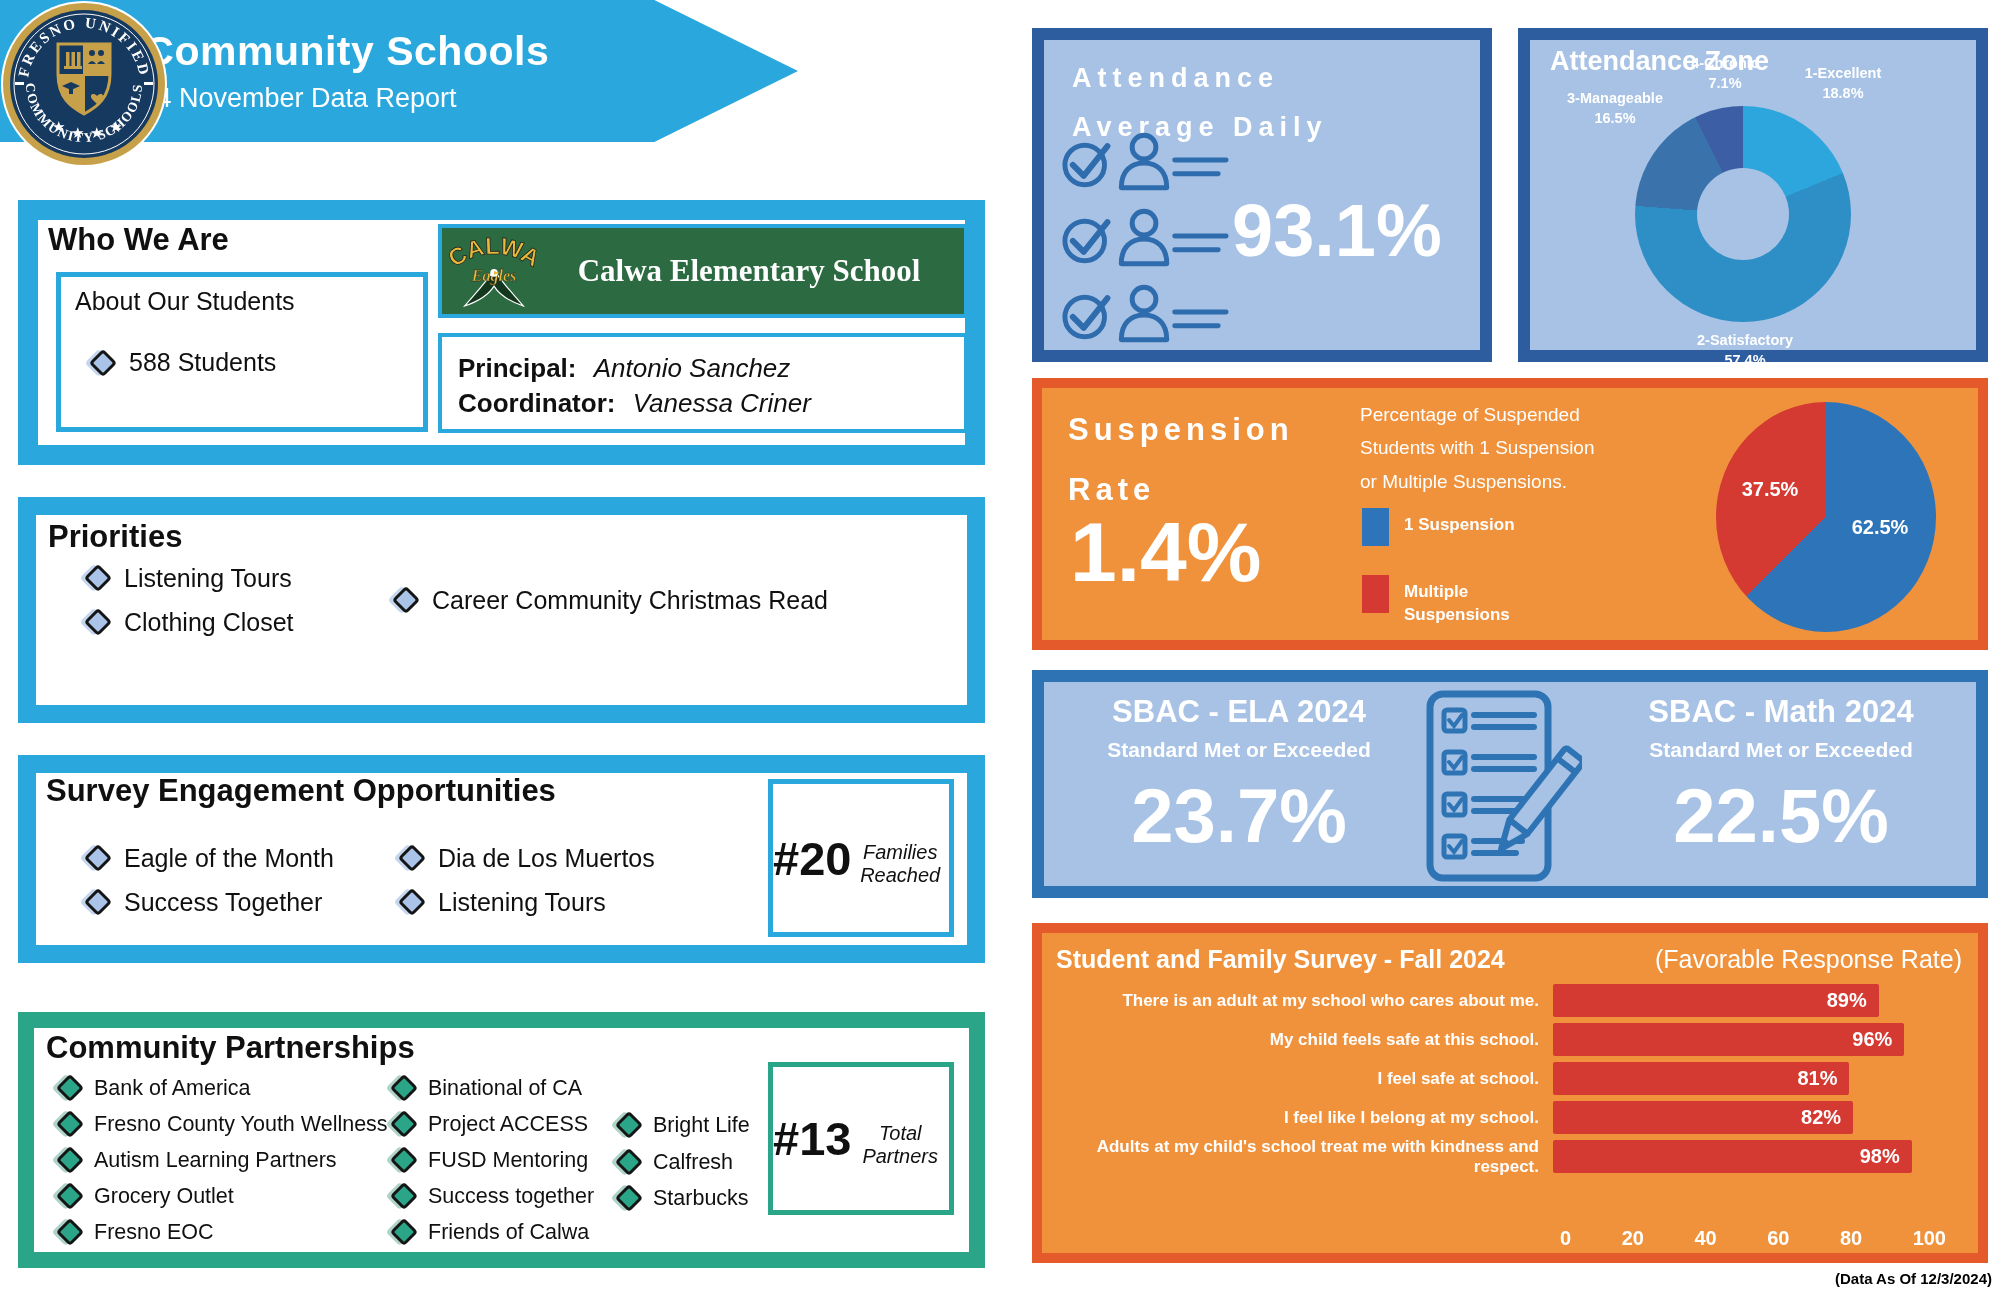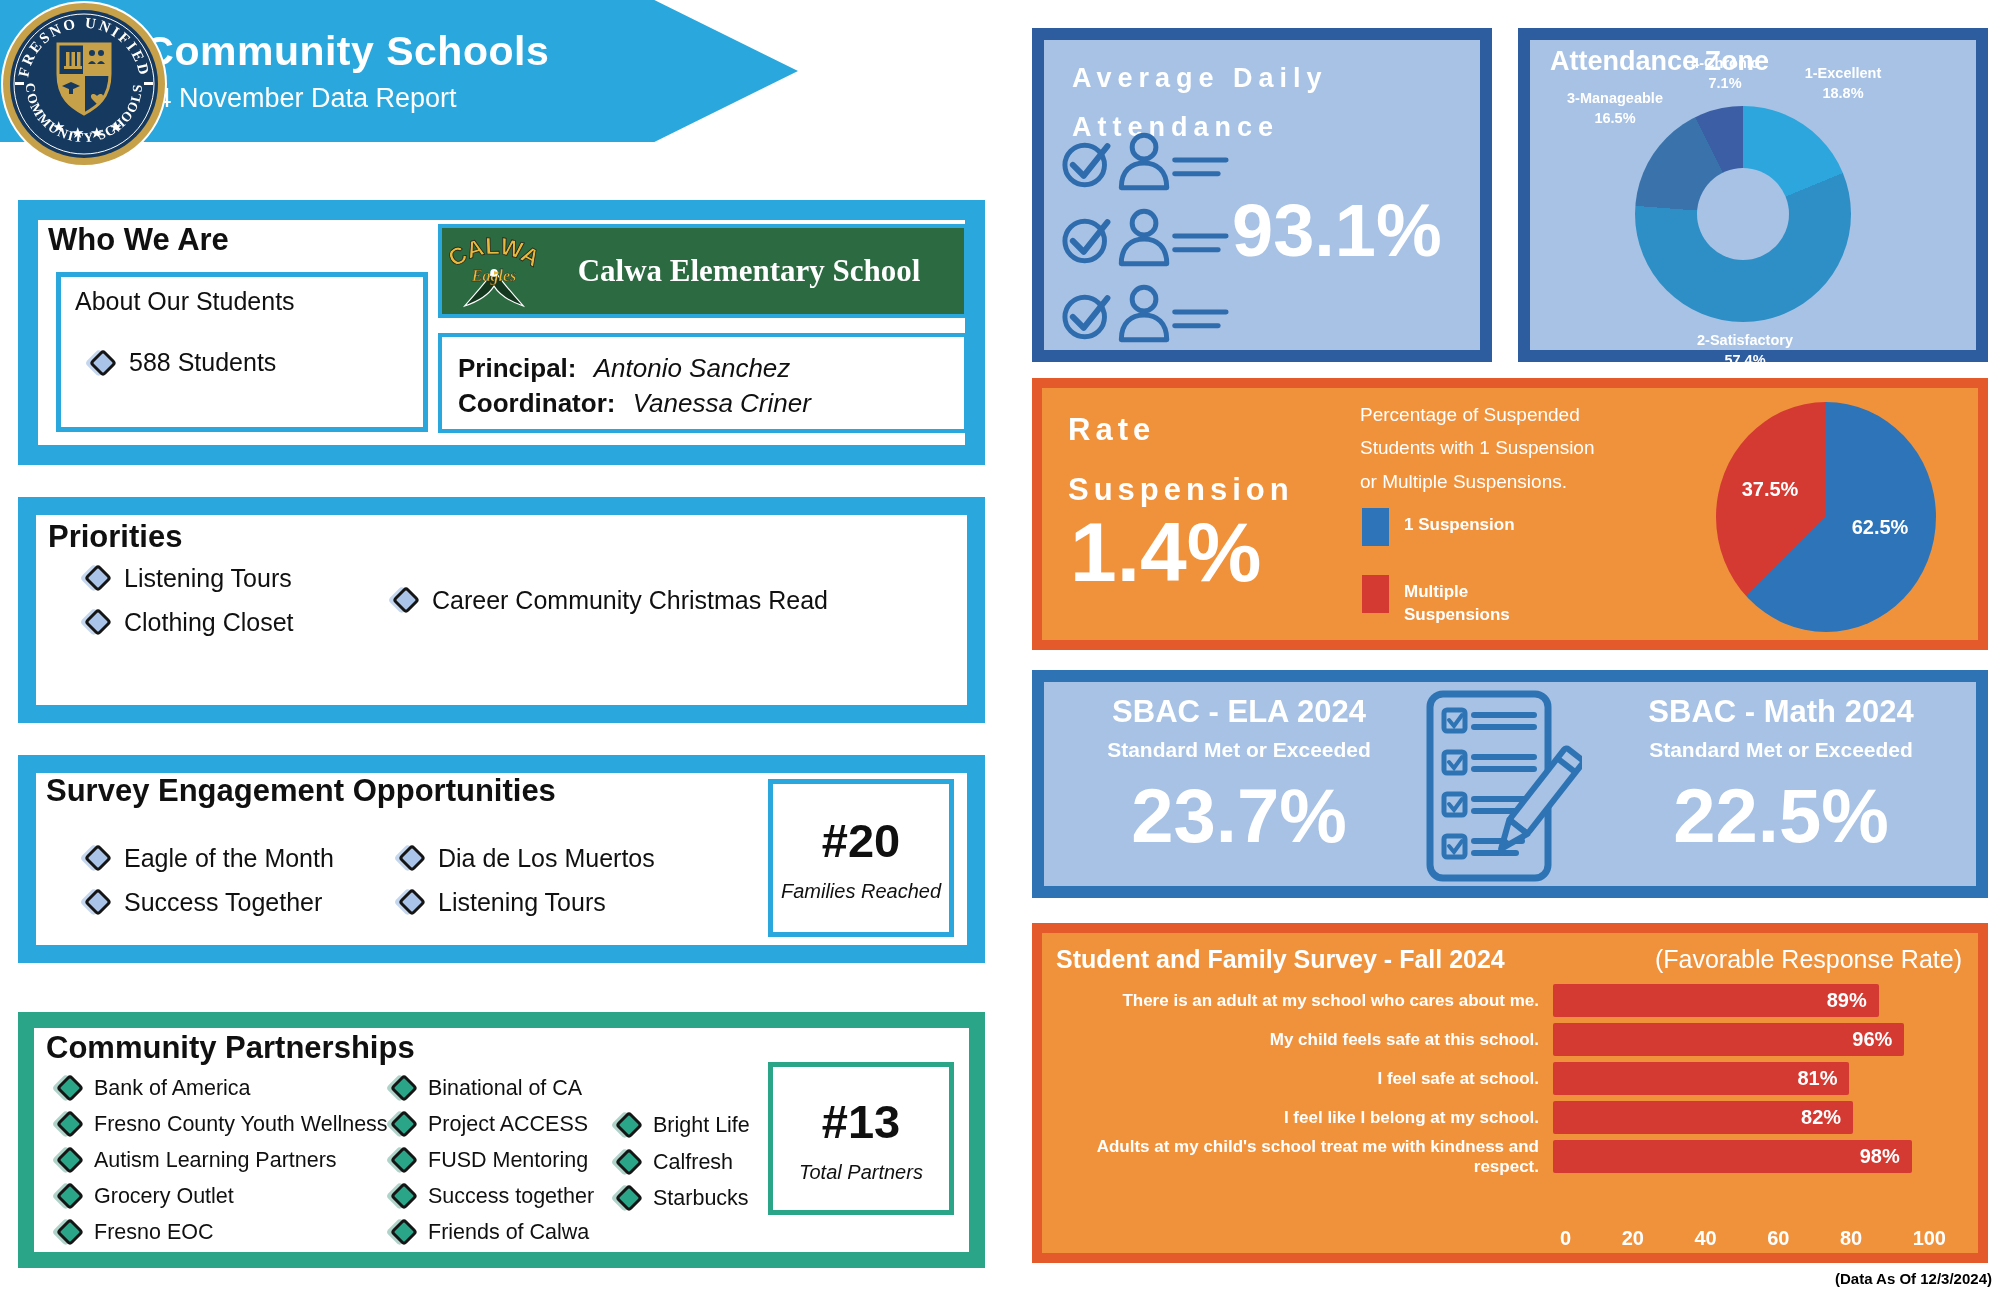--- a/index.html
+++ b/index.html
@@ -44,21 +44,21 @@
   .pri-1 { left:52px; top:45px; }
   .pri-2 { left:52px; top:89px; }
   .pri-3 { left:360px; top:67px; }
 
   .fam-box { left:18px; top:755px; width:967px; height:208px; border:18px solid #2AA8DE; background:#fff; }
   .fam-title { position:absolute; left:10px; top:0px; }
   .fam-1 { left:52px; top:67px; }
   .fam-2 { left:52px; top:111px; }
   .fam-3 { left:366px; top:67px; }
   .fam-4 { left:366px; top:111px; }
-  .stat-box { position:absolute; display:flex; flex-direction:column; justify-content:center; align-items:center; text-align:center; background:#fff; }
+  .stat-box { position:absolute; display:flex; flex-direction:row; justify-content:center; align-items:center; text-align:center; background:#fff; }
   .stat-blue { left:732px; top:6px; width:186px; height:158px; border:5px solid #2AA8DE; }
   .stat-value { font-size:47px; font-weight:800; color:#101010; }
   .stat-label { font-size:20px; font-style:italic; color:#101010; margin-top:12px; }
 
   .part-box { left:18px; top:1012px; width:967px; height:256px; border:16px solid #2BA587; background:#fff; }
   .part-title { position:absolute; left:12px; top:2px; }
   .part-box .item-row { height:32px; }
   .part-box .item-label { font-size:21.5px; margin-left:14px; }
   .pc1 { left:26px; } .pc2 { left:360px; } .pc3 { left:585px; }
   .pr1 { top:44px; } .pr2 { top:80px; } .pr3 { top:116px; } .pr4 { top:152px; } .pr5 { top:188px; }
@@ -307,22 +307,22 @@
         <span class="item-label">Starbucks</span>
       </div>
     <div class="stat-box stat-green">
       <div class="stat-value">#13</div>
       <div class="stat-label">Total Partners</div>
     </div>
   </div>
 
   <div class="abs panel-blue ada-panel">
     <div class="panel-title ada-title">
+      <div>Attendance</div>
       <div>Average Daily</div>
-      <div>Attendance</div>
     </div>
     <div class="ada-icons">
       <svg width="178" height="64" viewBox="0 0 180 64">
         <g fill="none" stroke="#2E6CAE" stroke-width="5" stroke-linecap="round" stroke-linejoin="round">
           <circle cx="27" cy="37" r="20"></circle>
             <path d="M15,37 l11,11 l24,-30" stroke-width="6"></path>
           <circle cx="87" cy="19" r="12"></circle>
             <path d="M64,60 c0,-17 10,-25 23,-25 c13,0 23,8 23,25 z"></path>
           <line x1="118" y1="32" x2="170" y2="32"></line>
             <line x1="118" y1="46" x2="162" y2="46"></line>
@@ -370,22 +370,22 @@
       <div>16.5%</div>
     </div>
     <div class="zone-lbl zl-satisfactory">
       <div>2-Satisfactory</div>
       <div>57.4%</div>
     </div>
   </div>
 
   <div class="abs susp-panel">
     <div class="susp-title">
+      <div>Suspension</div>
       <div>Rate</div>
-      <div>Suspension</div>
     </div>
     <div class="susp-value">1.4%</div>
     <div class="susp-desc">Percentage of Suspended Students with 1 Suspension or Multiple Suspensions.</div>
     <div class="legend-row lg1">
       <span class="swatch sw-blue"></span>
       <span class="legend-label">1 Suspension</span>
     </div>
     <div class="legend-row lg2">
       <span class="swatch sw-red"></span>
       <span class="legend-label">Multiple Suspensions</span>

